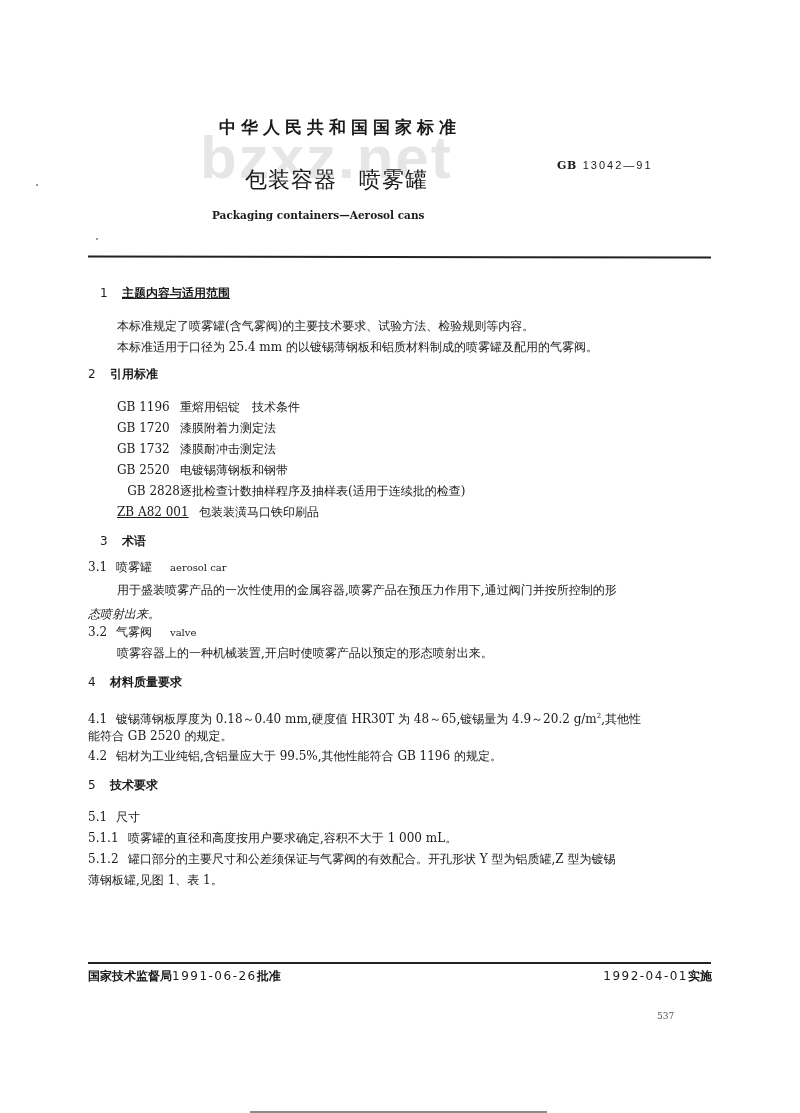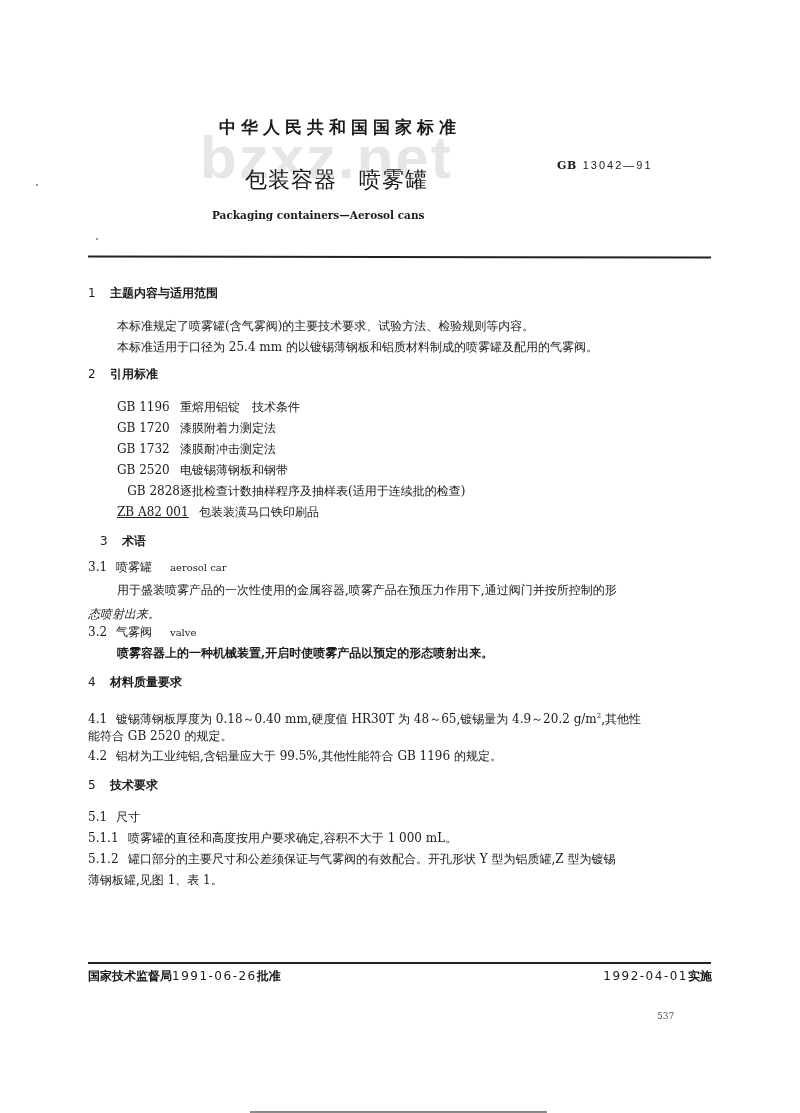--- a/index.html
+++ b/index.html
@@ -50,21 +50,21 @@
 <div class="abs title-cn">
   <span>包装容器</span><span class="sep"></span><span>喷雾罐</span>
 </div>
 <div class="abs title-en">Packaging containers—Aerosol cans</div>
 
 <div class="abs hr-top"></div>
 
 <div class="abs speck" style="left:36px;top:184px;"></div>
 <div class="abs speck" style="left:96px;top:238px;"></div>
 
-<div class="abs h" style="left:88px;top:285px;">
+<div class="abs h" style="left:100px;top:285px;text-decoration:underline;">
   <span class="n">1</span><span>主题内容与适用范围</span>
 </div>
 <div class="abs p" style="left:117px;top:316px;">本标准规定了喷雾罐(含气雾阀)的主要技术要求、试验方法、检验规则等内容。</div>
 <div class="abs p" style="left:117px;top:337px;">本标准适用于口径为 25.4 mm 的以镀锡薄钢板和铝质材料制成的喷雾罐及配用的气雾阀。</div>
 
 <div class="abs h" style="left:88px;top:366px;">
   <span class="n">2</span><span>引用标准</span>
 </div>
 <div class="abs ref" style="left:117px;top:399px;">
   <span class="code">GB 1196</span><span>重熔用铝锭　技术条件</span>
@@ -89,21 +89,21 @@
   <span class="n">3</span><span>术语</span>
 </div>
 <div class="abs p sub" style="left:88px;top:557px;">
   <span class="n">3.1</span><span>喷雾罐</span><span class="en">aerosol car</span>
 </div>
 <div class="abs p" style="left:117px;top:580px;">用于盛装喷雾产品的一次性使用的金属容器,喷雾产品在预压力作用下,通过阀门并按所控制的形</div>
 <div class="abs p" style="left:88px;top:604px;font-style:italic;">态喷射出来。</div>
 <div class="abs p sub" style="left:88px;top:622px;">
   <span class="n">3.2</span><span>气雾阀</span><span class="en">valve</span>
 </div>
-<div class="abs p" style="left:117px;top:643px;font-weight:bold;">喷雾容器上的一种机械装置,开启时使喷雾产品以预定的形态喷射出来。</div>
+<div class="abs p" style="left:117px;top:643px;">喷雾容器上的一种机械装置,开启时使喷雾产品以预定的形态喷射出来。</div>
 
 <div class="abs h" style="left:88px;top:674px;">
   <span class="n">4</span><span>材料质量要求</span>
 </div>
 <div class="abs p sub" style="left:88px;top:706px;">
   <span class="n">4.1</span><span>镀锡薄钢板厚度为 0.18～0.40 mm,硬度值 HR30T 为 48～65,镀锡量为 4.9～20.2 g/m</span><sup>2</sup><span>,其他性</span>
 </div>
 <div class="abs p" style="left:88px;top:726px;">能符合 GB 2520 的规定。</div>
 <div class="abs p sub" style="left:88px;top:746px;">
   <span class="n">4.2</span><span>铝材为工业纯铝,含铝量应大于 99.5%,其他性能符合 GB 1196 的规定。</span>

